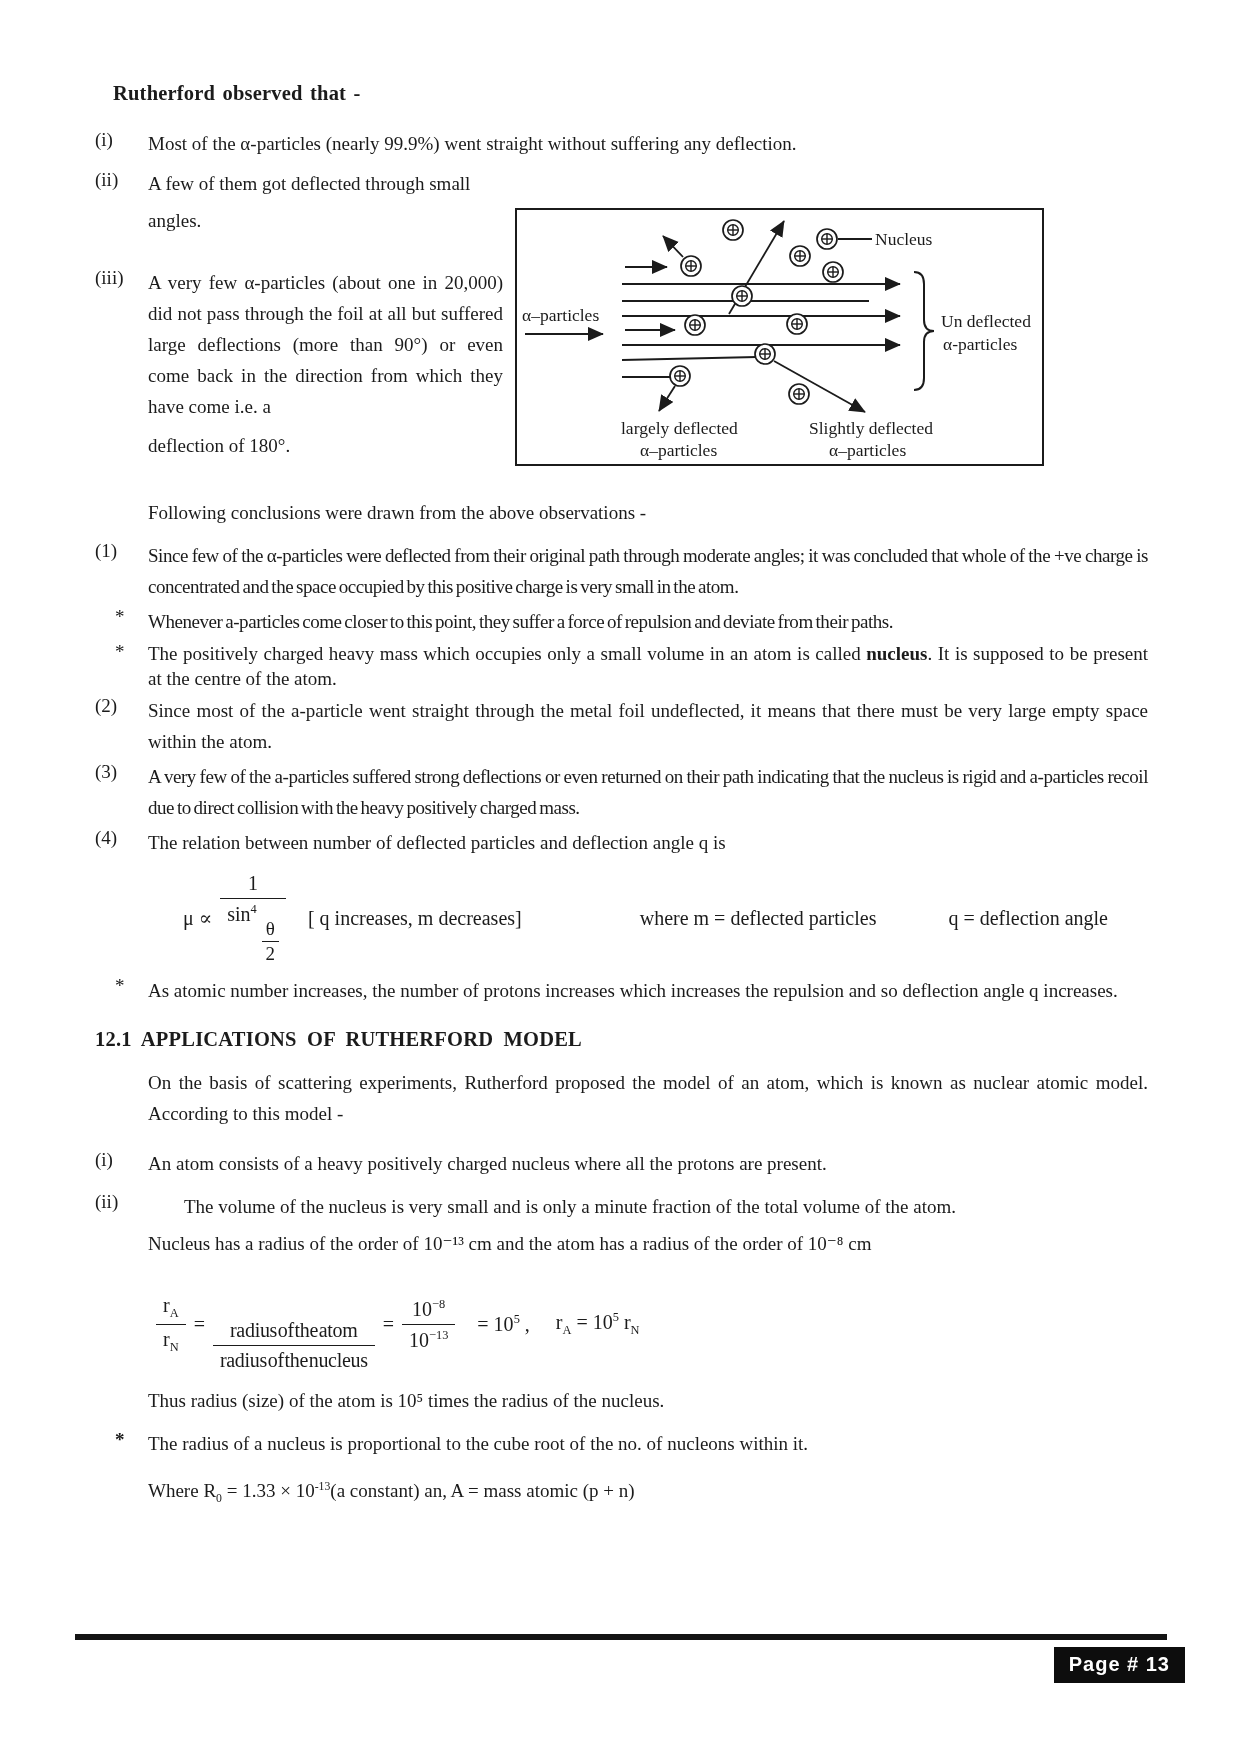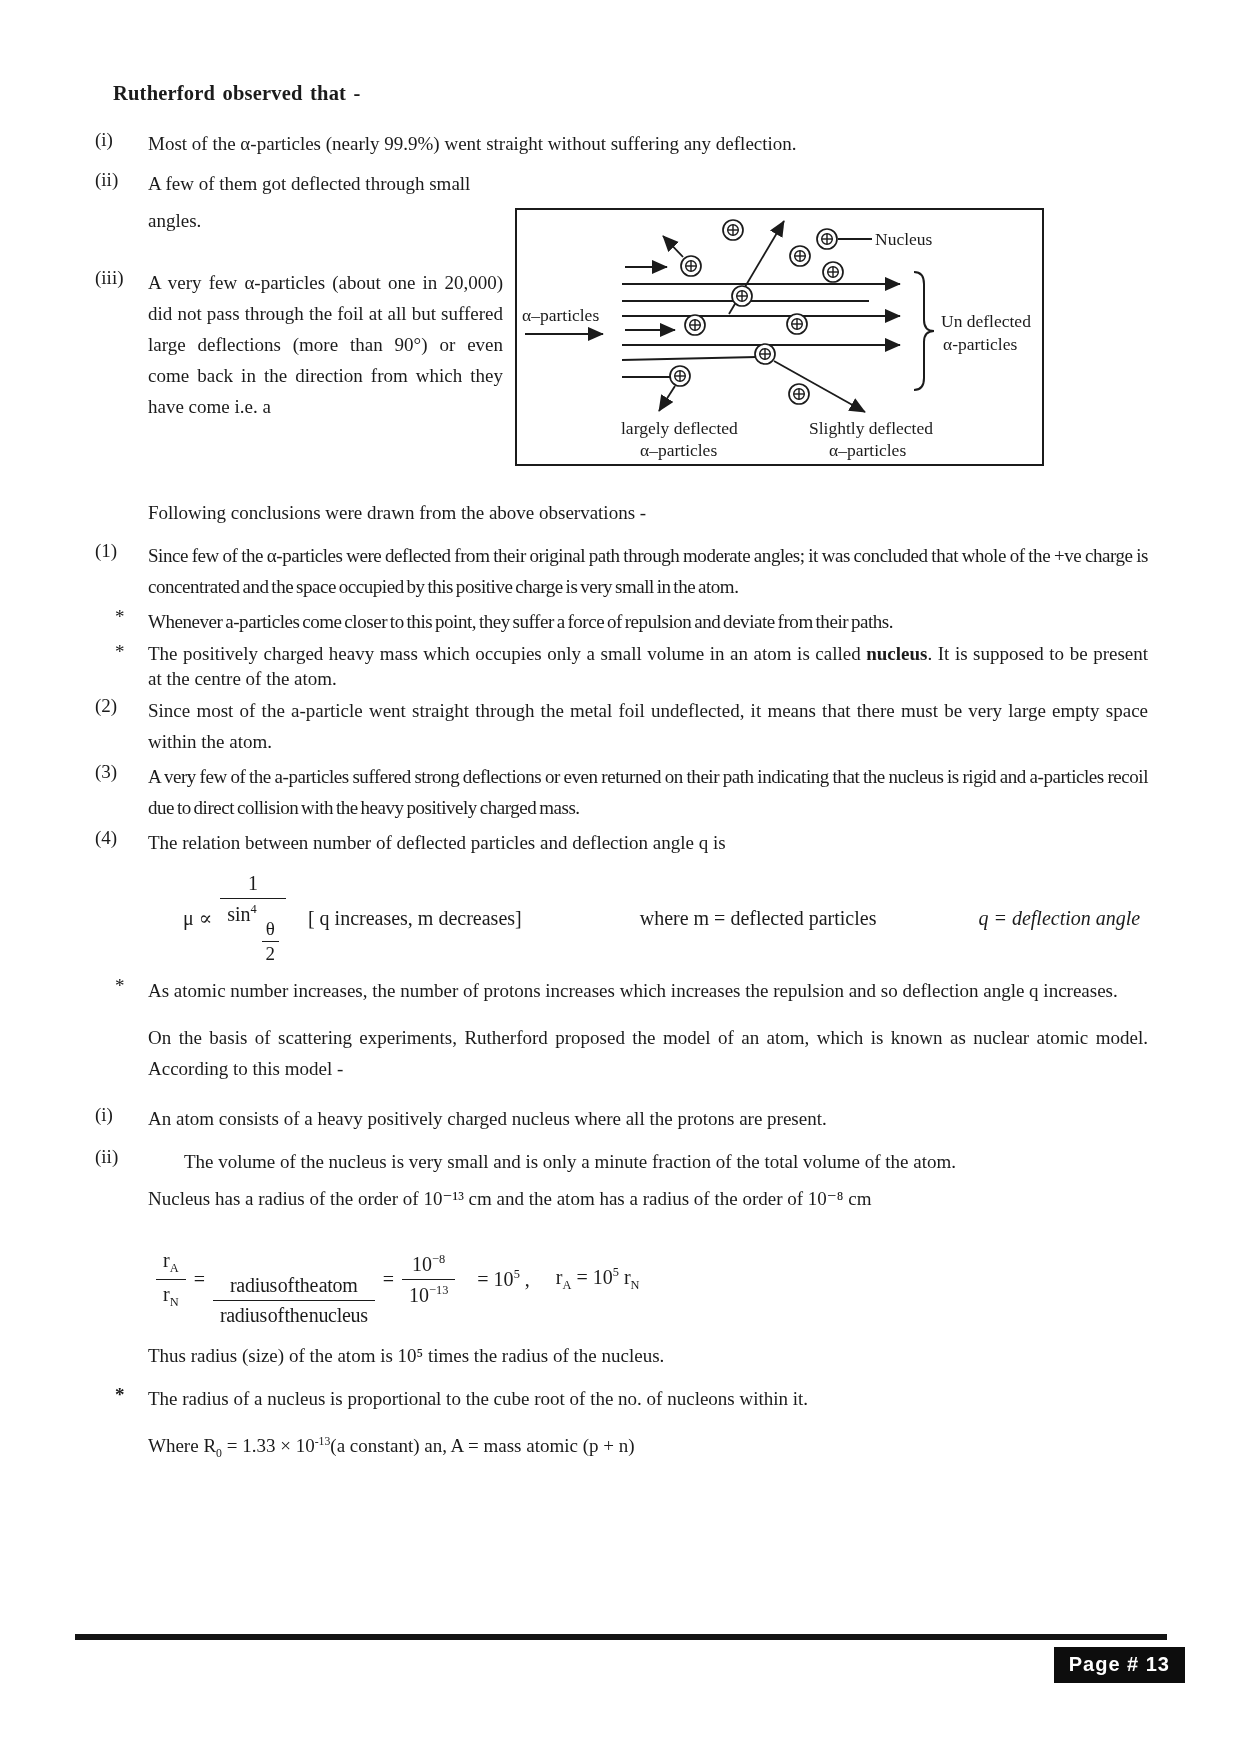--- a/index.html
+++ b/index.html
@@ -53,21 +53,21 @@
   .frac { display: inline-flex; flex-direction: column; align-items: center; margin: 0 8px; }
   .frac .fnum { display: block; padding: 0 4px 3px; text-align: center; }
   .frac .fden { display: block; border-top: 1.7px solid #1b1b1b; padding: 3px 7px 0; text-align: center; white-space: nowrap; }
   .sfrac { display: inline-flex; flex-direction: column; align-items: center; vertical-align: -14px; margin-left: 5px; font-size: 0.95em; }
   .sfrac .sfnum { border-bottom: 1.6px solid #1b1b1b; padding: 0 4px 1px; }
   .sfrac .sfden { padding-top: 1px; }
   sup { font-size: 0.62em; }
   sub { font-size: 0.62em; }
   .gap-md { margin-left: 14px; }
   .gap-lg { margin-left: 118px; }
-  .gap-xl { margin-left: 102px; font-style: italic; }
+  .gap-xl { margin-left: 72px; }
   h2.sec-head {
     font-size: 20.5px; font-weight: bold; margin: 22px 0 0 0; padding: 0;
     word-spacing: 5px; letter-spacing: 0.2px;
   }
   .sec-intro { margin: 16px 0 16px 53px; line-height: 31px; }
   .app-i { margin-top: 20px; }
   .app-ii { margin-top: 12px; }
   .indent-first { text-indent: 36px; }
   .ratio-row {
     display: flex; align-items: center;
@@ -113,20 +113,21 @@
     </div>
     <div class="row obs-left" style="margin-top:7px">
       <span class="marker"></span>
       <div class="txt">angles.</div>
     </div>
 
     <div class="row" style="margin-top:31px">
       <span class="marker">(iii)</span>
       <div class="iii-col">
         <div class="txt just" style="line-height:31px">A very few α-particles (about one in 20,000) did not pass through the foil at all but suffered large deflections (more than 90°) or even come back in the direction from which they have come i.e. a</div>
+        <div class="txt" style="margin-top:9px">deflection of 180°.</div>
       </div>
     </div>
 
     <div class="diagram-box">
       <svg viewBox="0 0 525 254" xmlns="http://www.w3.org/2000/svg">
         <defs>
           <marker id="ah" markerWidth="10" markerHeight="9" refX="8.5" refY="4" orient="auto">
             <path d="M0,0 L9,4 L0,8 z" fill="#1b1b1b"></path>
           </marker>
           <g id="nuc">
@@ -233,20 +234,21 @@
       <span class="gap-xl">q = deflection angle</span>
     </div>
 
     <div class="row c-item" style="margin-top:10px">
       <span class="marker star">*</span>
       <div class="txt" style="line-height:31px">As atomic number increases, the number of protons increases which increases the repulsion and so deflection angle q increases.</div>
     </div>
   </div>
 
   <div>
+    <h2 class="sec-head">12.1 APPLICATIONS OF RUTHERFORD  MODEL</h2>
 
     <div class="sec-intro just">On the basis of scattering experiments, Rutherford proposed the model of an atom, which is known as nuclear atomic model. According to this model -</div>
 
     <div class="row app-i">
       <span class="marker">(i)</span>
       <div class="txt">An atom consists of a heavy positively charged nucleus where all the protons are present.</div>
     </div>
 
     <div class="row app-ii">
       <span class="marker">(ii)</span>

